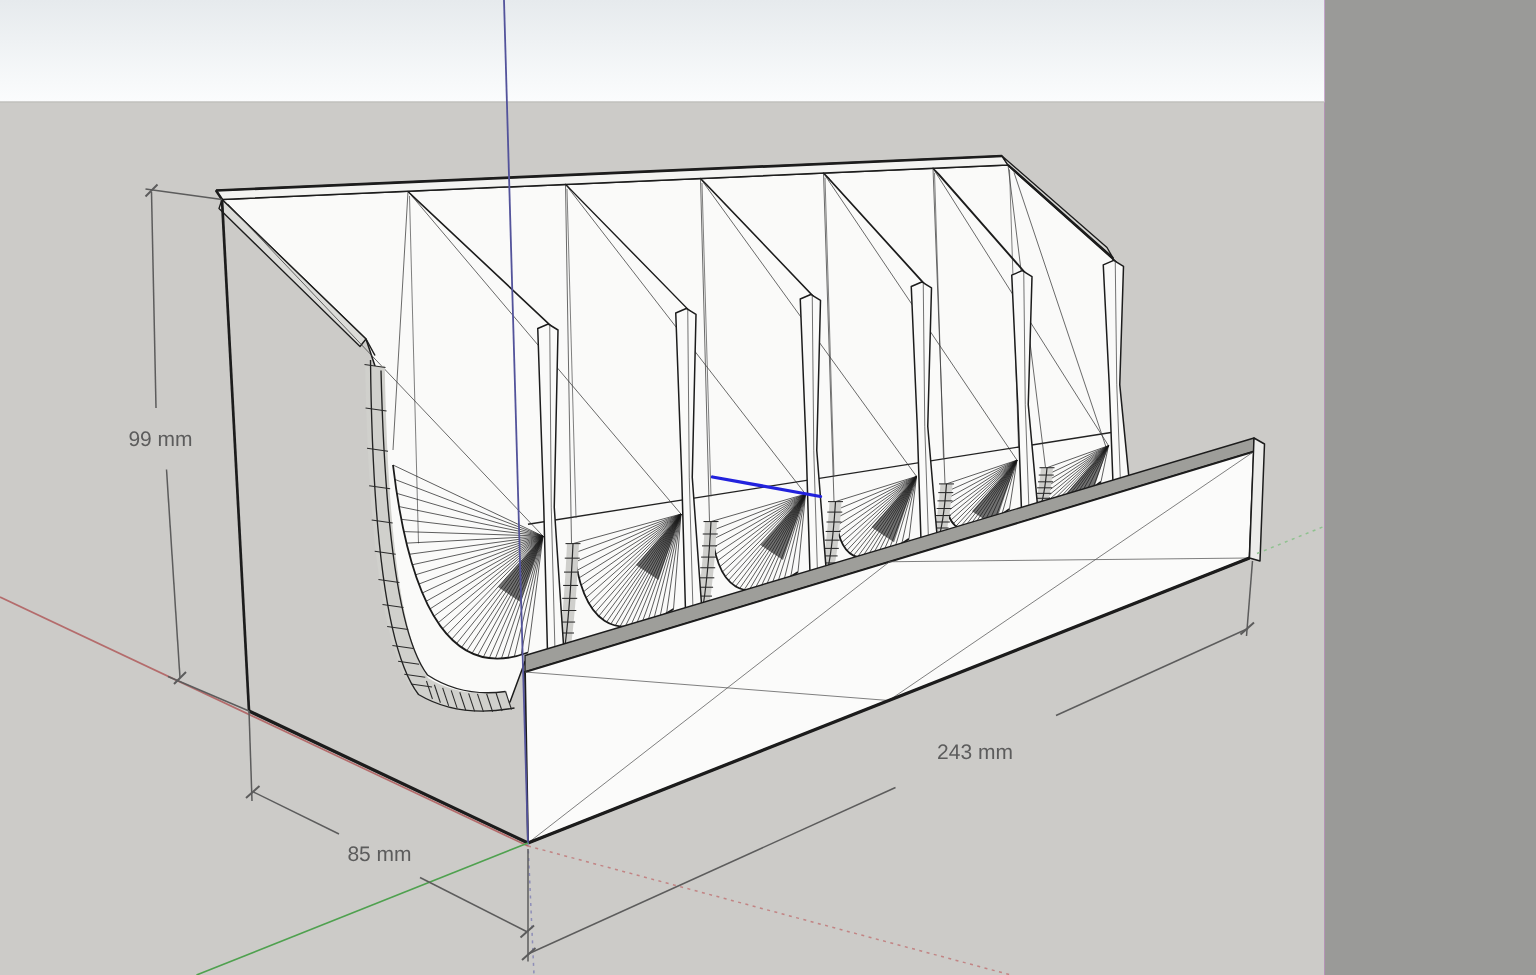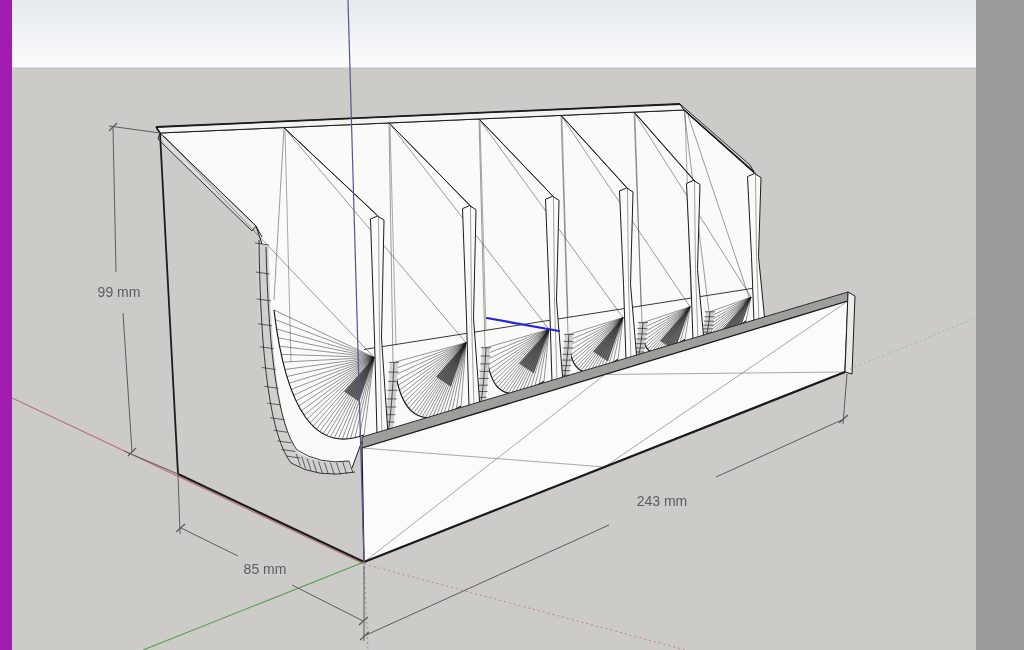--- a/index.html
+++ b/index.html
@@ -1,17 +1,17 @@
 <!DOCTYPE html>
 <html><head>
 <meta charset="utf-8">
 <style>
   html,body{margin:0;padding:0;background:#9a9a98;}
-  .stage{position:relative;width:964px;height:650px;overflow:hidden;background:#a21caf;
-         font-family:"Liberation Sans", sans-serif;padding-left:12px;}
+  .stage{position:relative;width:883px;height:650px;overflow:hidden;background:#a21caf;
+         font-family:"Liberation Sans", sans-serif;}
   svg{display:block}
   text.dim{font-family:"Liberation Sans", sans-serif;font-size:14px;fill:#5c5c5c;}
 </style>
 </head>
 <body>
 
 <div class="stage">
 <svg id="cad" width="1024" height="650" viewBox="0 0 1024 650">
   <defs>
     <linearGradient id="sky" x1="0" y1="0" x2="0" y2="1">

